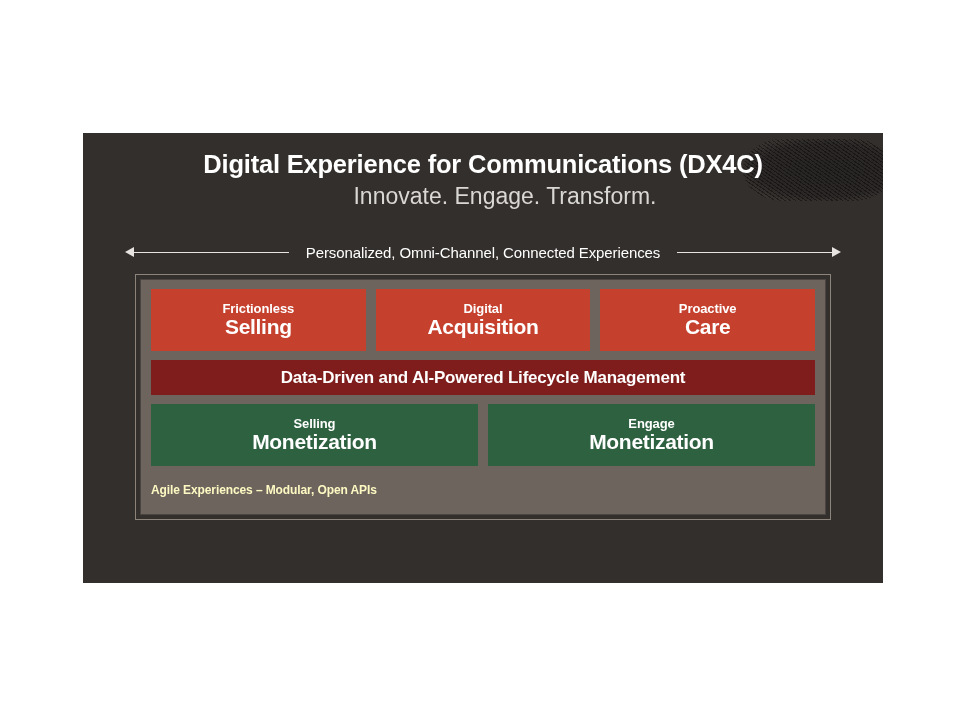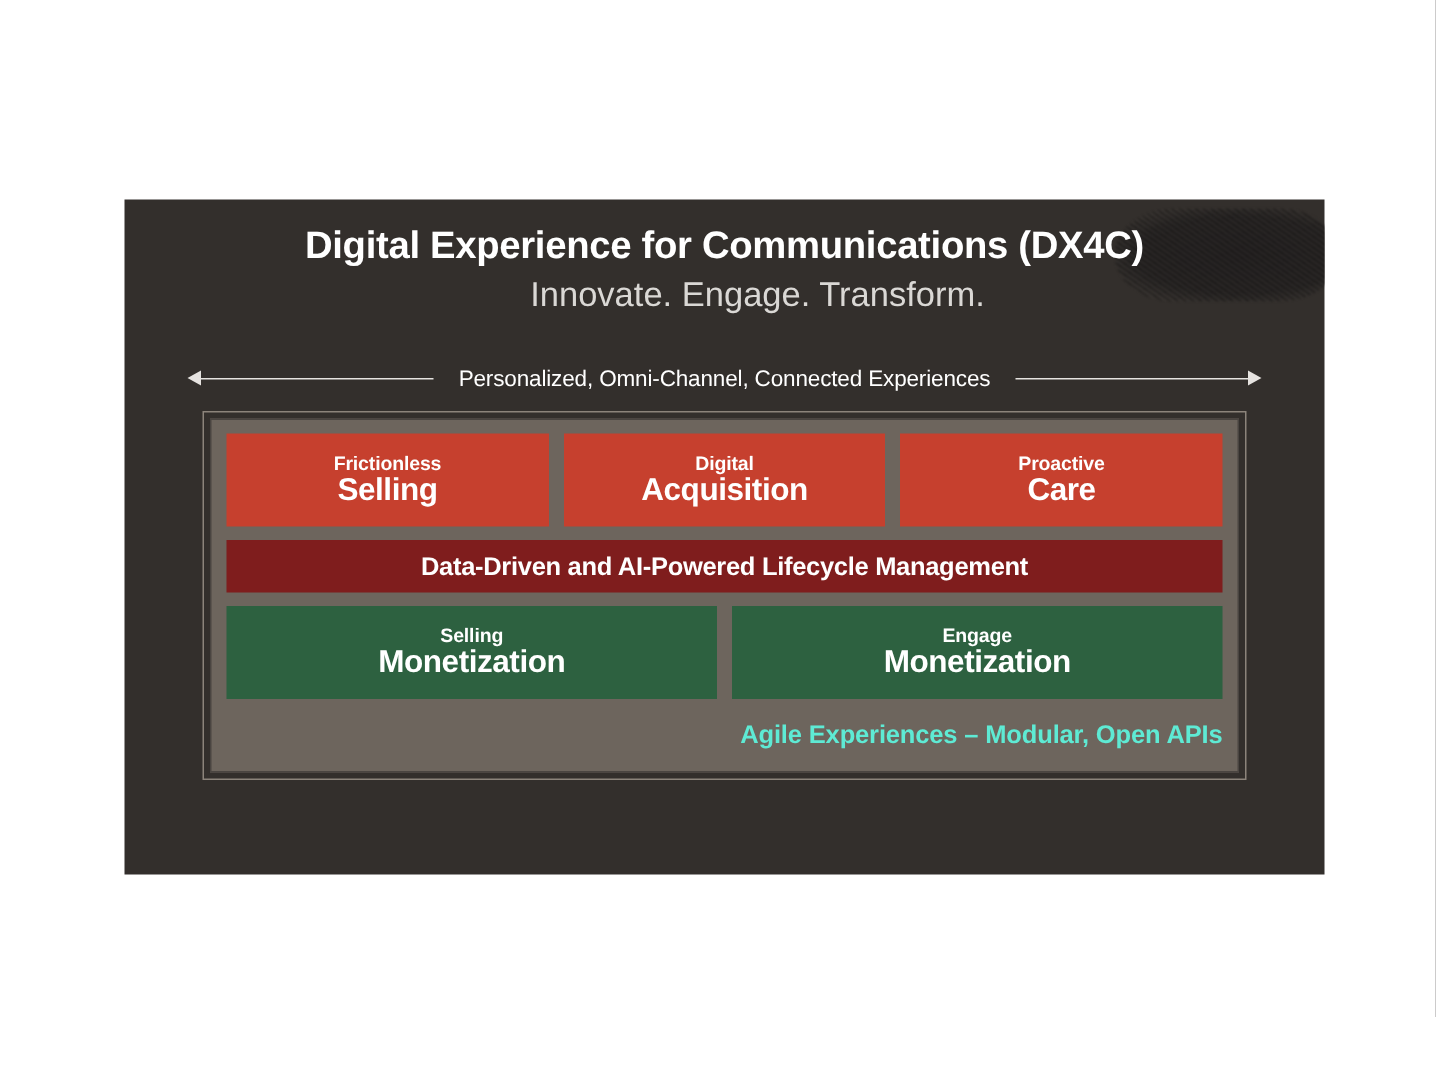--- a/index.html
+++ b/index.html
@@ -176,23 +176,23 @@
     color: #FFFFFF;
     font-size: 17px;
     font-weight: bold;
     letter-spacing: -0.2px;
   }
 
   #bottom-bar {
     flex: 1 1 auto;
     display: flex;
     align-items: center;
-    justify-content: flex-end;
-    color: #5eead4;
-    font-size: 17px;
+    justify-content: flex-start;
+    color: #fef9c3;
+    font-size: 12px;
     font-weight: bold;
     letter-spacing: -0.1px;
   }
 </style>
 </head>
 <body>
 
 <div id="slide">
 
   <div id="watermark"></div>

